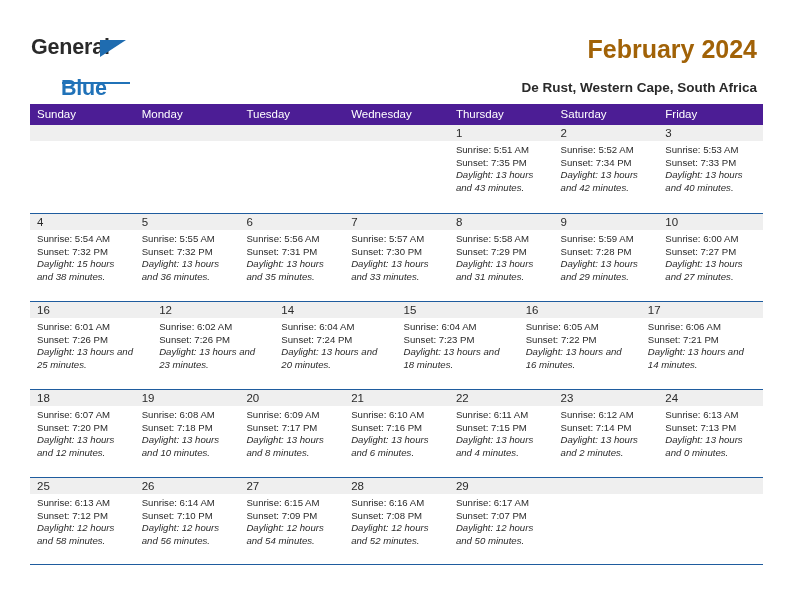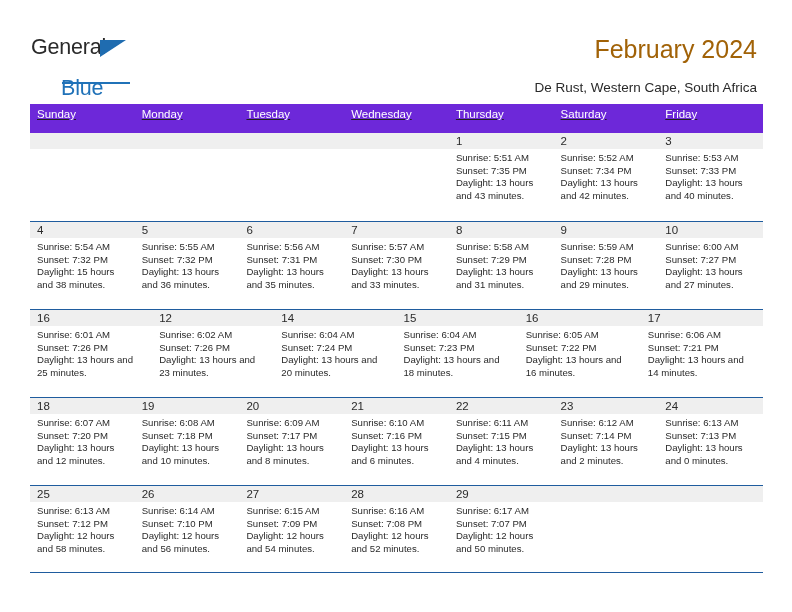--- a/index.html
+++ b/index.html
@@ -21,20 +21,21 @@
     box-sizing: border-box;
   }
 
   
   .header {
     position: absolute;
     left: 0;
     top: 0;
     width: 792px;
     height: 104px;
+    font-weight: bold;
   }
   .logo {
     position: absolute;
     left: 31px;
     top: 37px;
     width: 130px;
     height: 48px;
   }
   .logo-general {
     position: absolute;
@@ -96,23 +97,22 @@
 
   
   .calendar {
     position: absolute;
     left: 30px;
     top: 104px;
     width: 733px;
   }
   .dow-row {
     display: flex;
-    background: #6d28d9;
-    height: 29px;
-    text-decoration: underline;
+    background: #4c1d95;
+    height: 21px;
   }
   .dow {
     flex: 1 1 0;
     color: #ffffff;
     font-size: 11.5px;
     line-height: 21px;
     padding-left: 7px;
     box-sizing: border-box;
     overflow: hidden;
     white-space: nowrap;
@@ -152,20 +152,21 @@
     padding: 3px 6px 0 7px;
     font-size: 9.6px;
     line-height: 12.6px;
     color: #2a2a2a;
   }
   .cell-body div {
     white-space: nowrap;
   }
   .cell-body .daylight-line {
     white-space: normal;
+    font-style: italic;
   }
 </style>
 </head>
 <body>
 
 <div class="page">
 
   <div class="header">
 
     <div class="logo">

